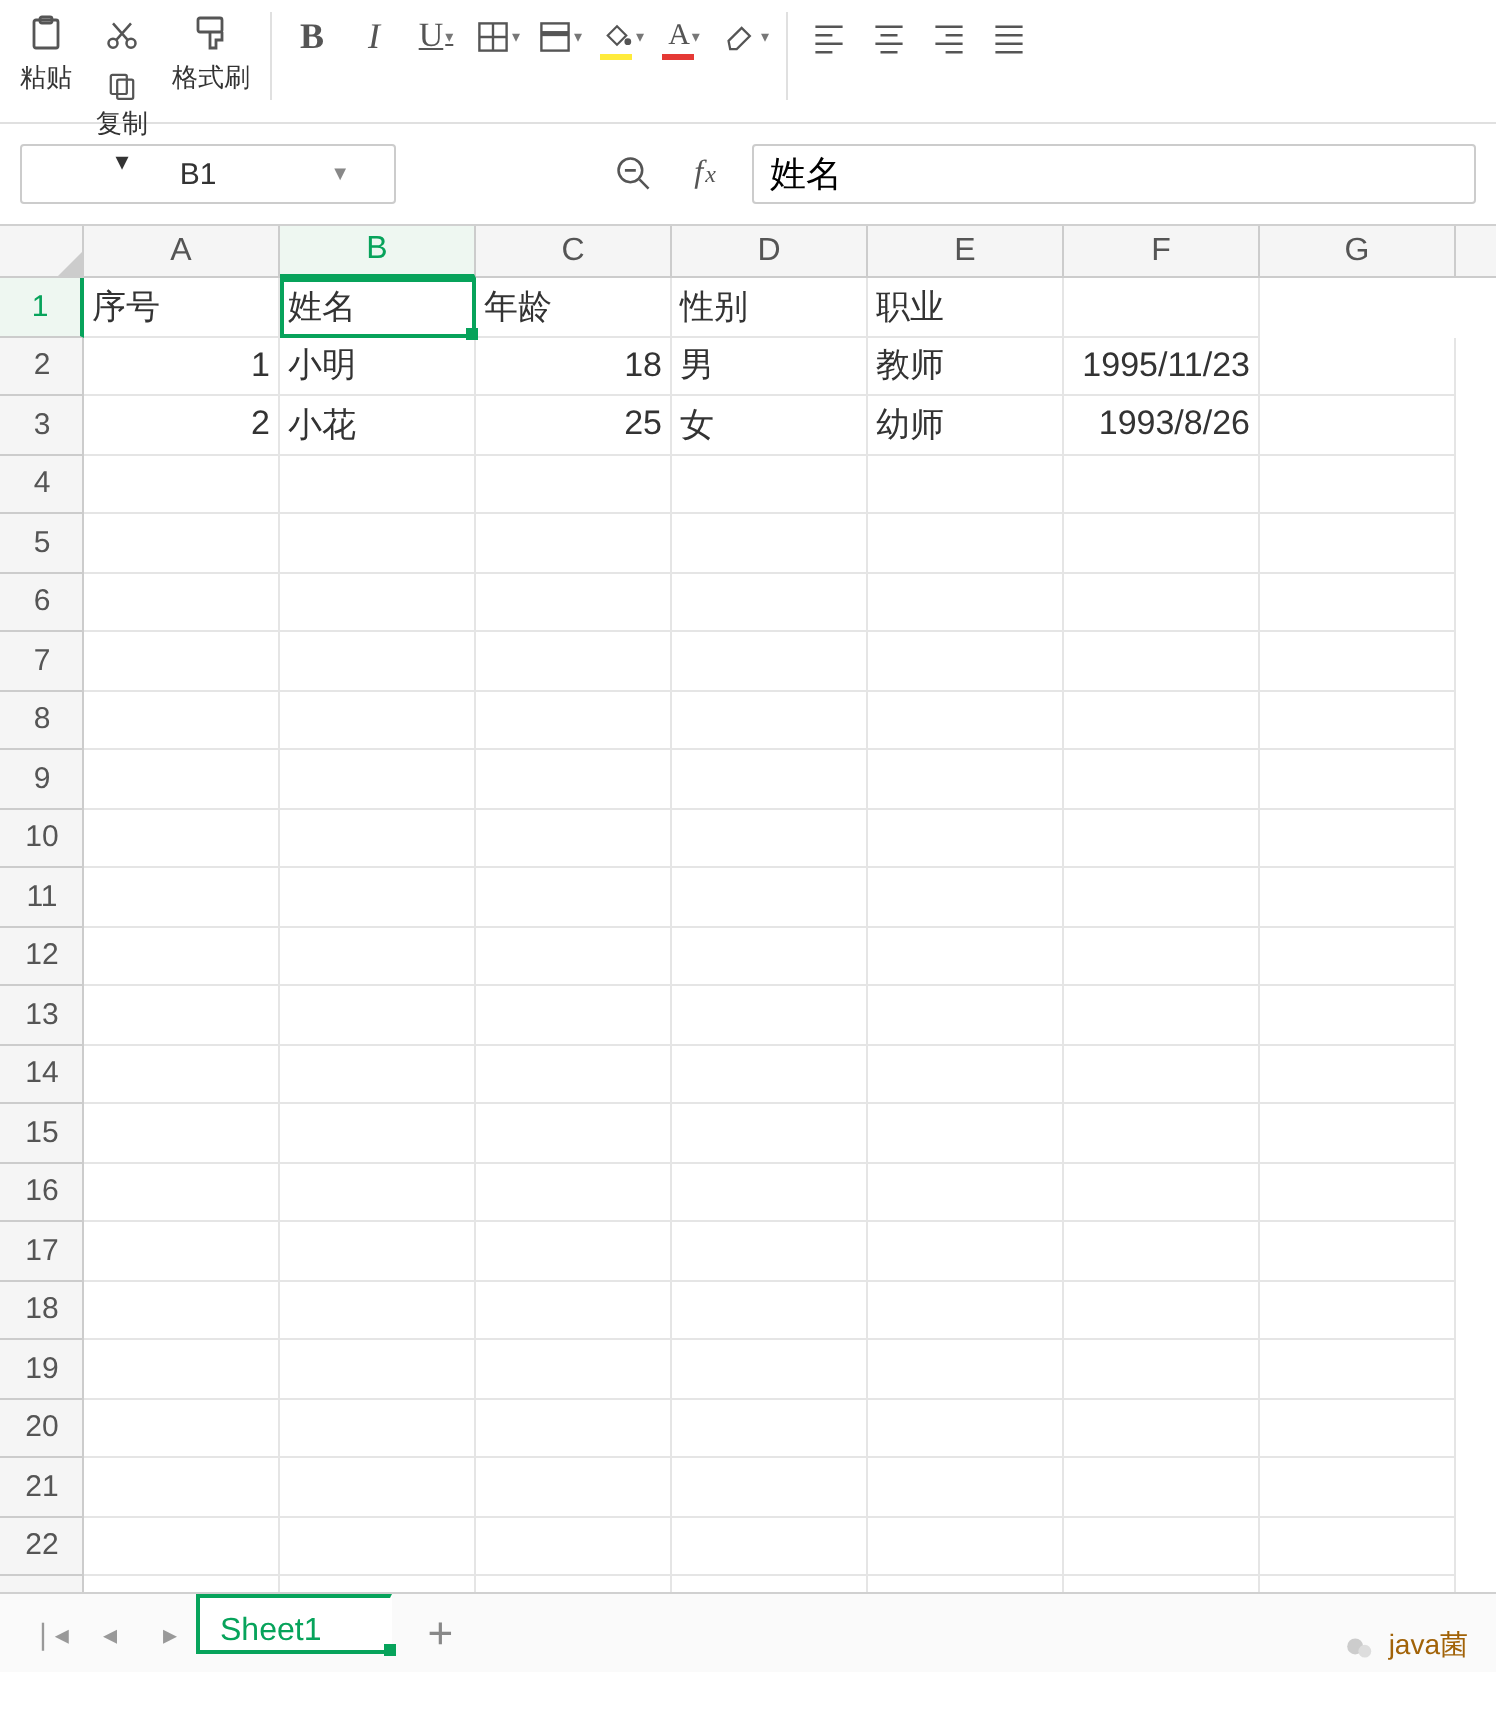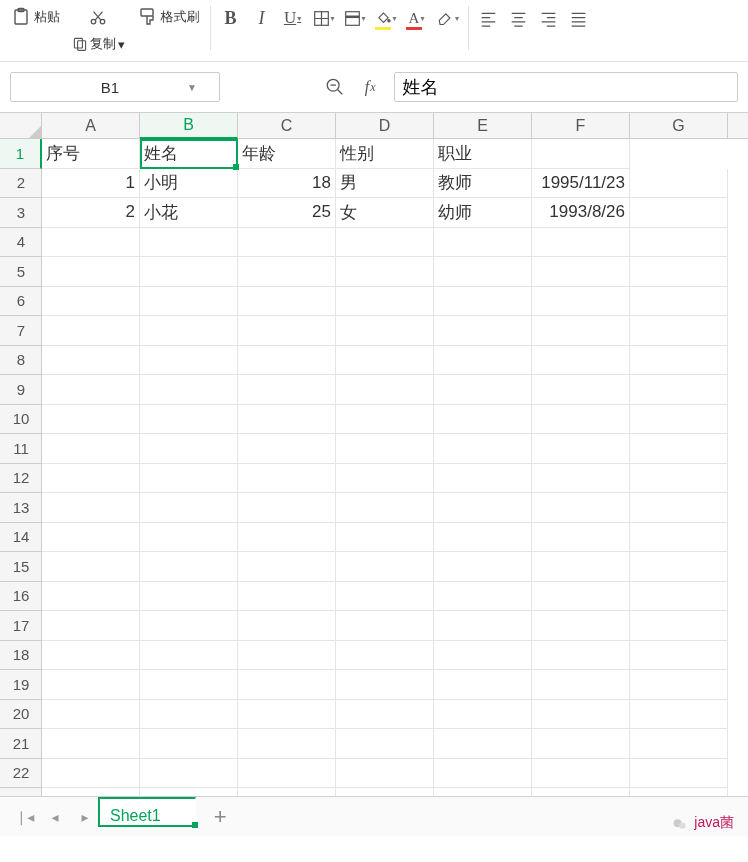--- a/index.html
+++ b/index.html
@@ -23,21 +23,21 @@
   }
   .tb-group {
     display: flex;
     flex-direction: column;
     align-items: center;
     padding: 0 4px;
     gap: 2px;
   }
   .tb-big {
     display: flex;
-    flex-direction: row;
+    flex-direction: column;
     align-items: center;
     gap: 2px;
     padding: 2px 4px;
     font-size: 13px;
     color: #333;
     cursor: pointer;
   }
   .tb-big .ic { width: 22px; height: 22px; display:flex; align-items:center; justify-content:center;}
   .tb-btn {
     width: 28px; height: 28px;
@@ -52,21 +52,21 @@
   .tb-row { display:flex; align-items:center; }
   svg { stroke: #555; stroke-width:1.4; fill:none; }
   
   .formula-row {
     display:flex; align-items:center;
     height: 50px;
     padding: 8px 10px;
     gap: 10px;
   }
   .namebox {
-    width: 210px; height: 30px;
+    width: 188px; height: 30px;
     border: 1px solid #ccc;
     display:flex; align-items:center;
     padding: 0 22px;
     justify-content: space-between;
     font-size: 15px;
     color:#333;
     border-radius:2px;
   }
   .namebox .nm { flex:1; text-align:center;}
   .namebox .car { color:#888; font-size:10px;}
@@ -158,21 +158,21 @@
     padding: 8px 10px;
     font-size: 16px;
     cursor:pointer;
     color:#555;
     border-right:1px solid transparent;
   }
   .sheet-tab.active { color:#07a35b; font-weight:500; background:#fff; border-top:2px solid #07a35b;}
   .add-tab { font-size:22px; color:#888; padding:0 12px; cursor:pointer;}
   .watermark {
     position:absolute; right:14px; bottom:30px;
-    font-size:14px; color:#be185d;
+    font-size:14px; color:#a16207;
     display:flex; align-items:flex-end; gap:6px;
   }
   .bottom-strip { height:22px; border-top:1px solid #d0d0d0; padding:2px 10px;}
 </style>
 </head>
 <body>
 
 <div class="toolbar">
   <div class="tb-big">
     <span class="ic">

